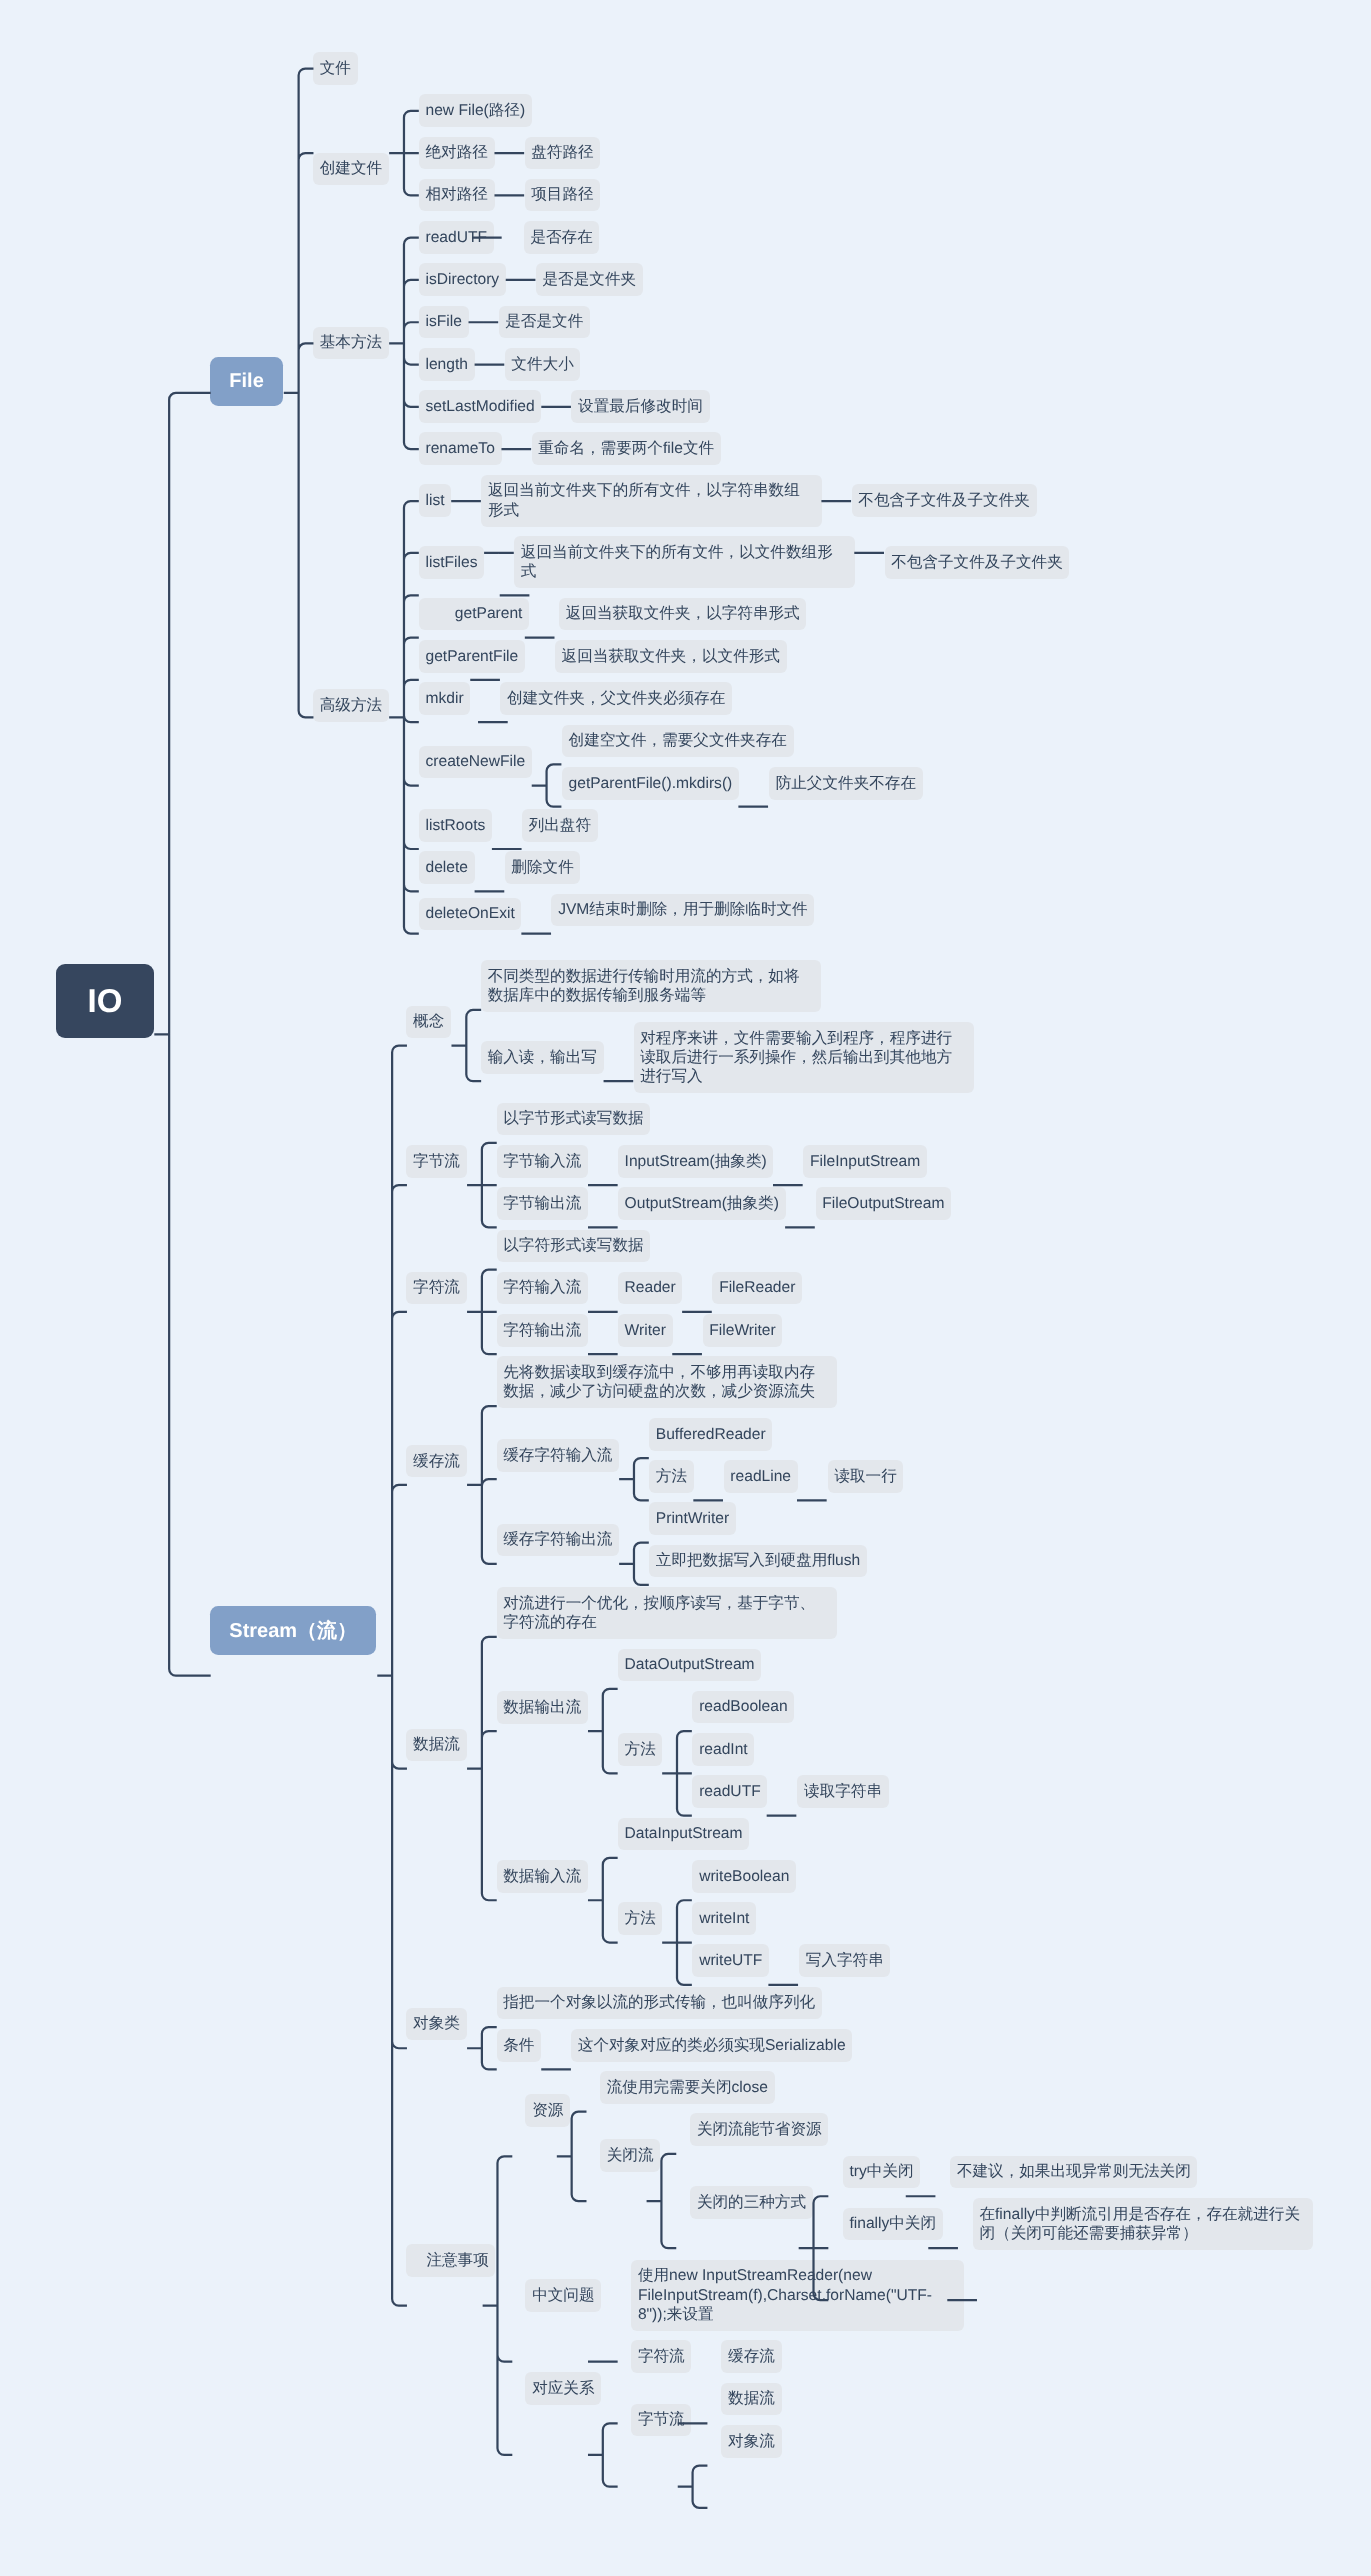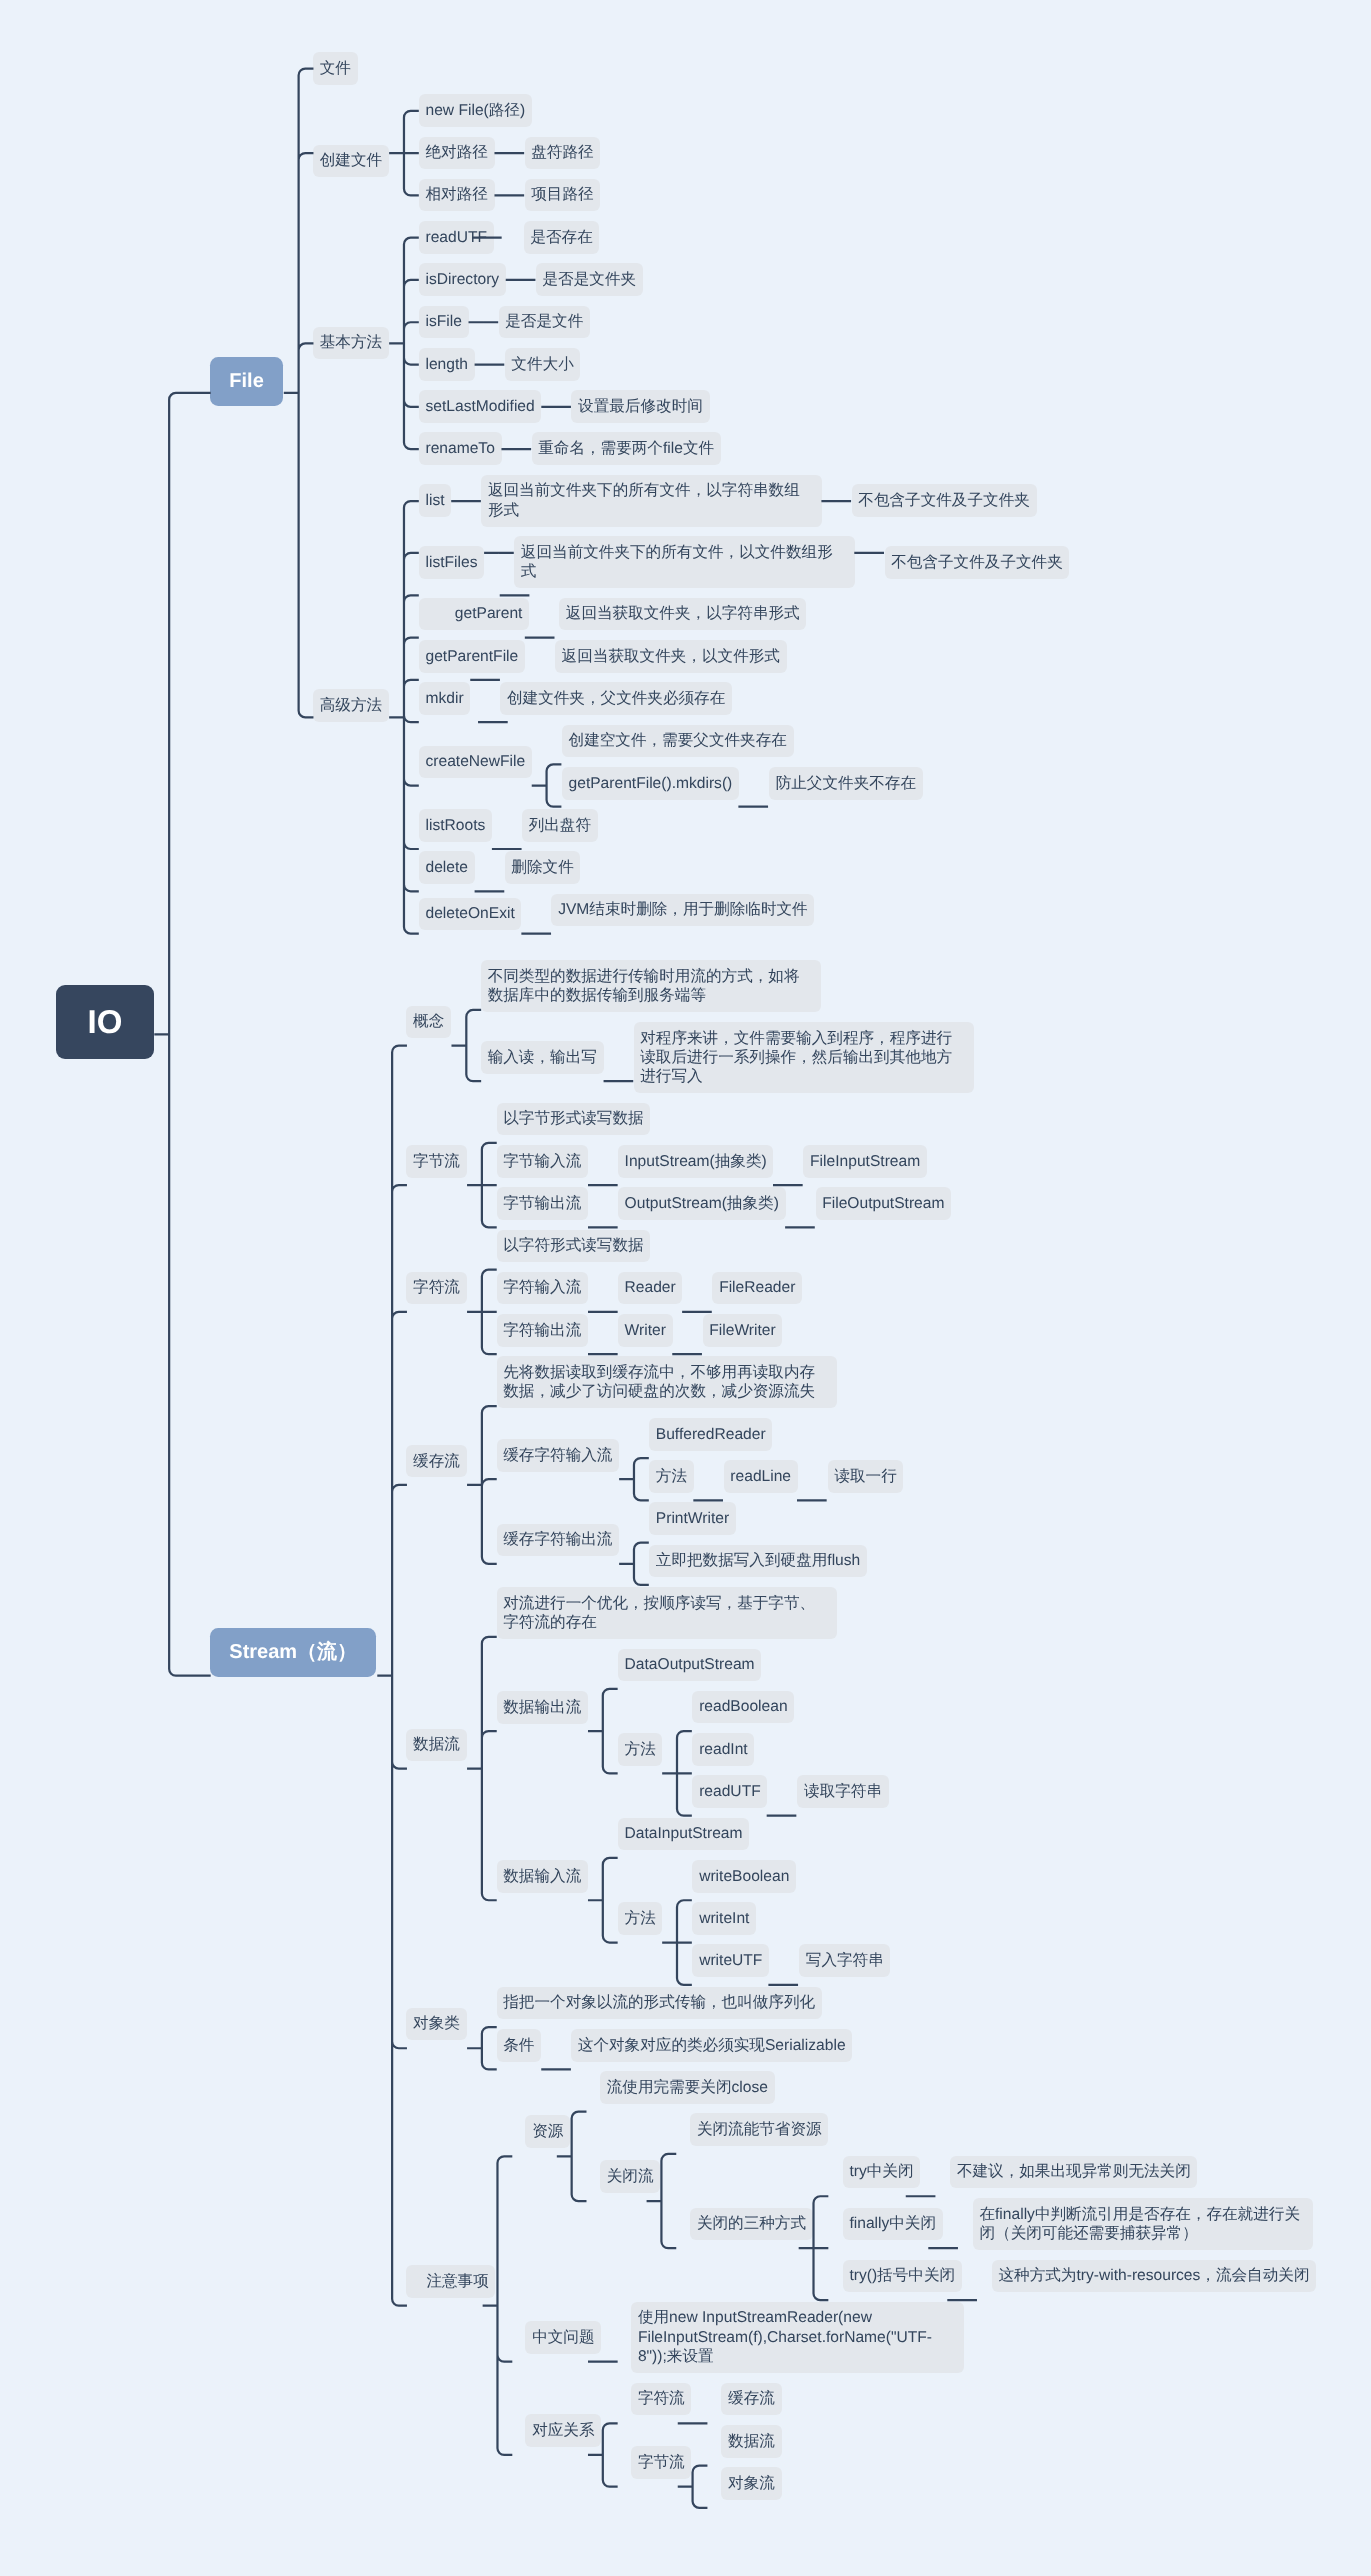--- a/index.html
+++ b/index.html
@@ -39,21 +39,21 @@
  <div class="kids">
   <div class="node">
    <div class="box lvl1" style="top: -108px;">
               <span>File</span>
             </div>
    <div class="kids">
     <div class="node">
      <div class="box"><span>文件</span></div>
     </div>
     <div class="node">
-     <div class="box" style="top: 8px;"><span>创建文件</span></div>
+     <div class="box" style="top: 16px;"><span>创建文件</span></div>
      <div class="kids">
       <div class="node">
        <div class="box"><span>new File(路径)</span></div>
       </div>
       <div class="node">
        <div class="box" style="top: 0px;"><span>绝对路径</span></div>
        <div class="kids">
         <div class="node">
          <div class="box"><span>盘符路径</span></div>
         </div>
@@ -453,28 +453,20 @@
              </div>
             </div>
             <div class="node">
              <div class="box" style="top: 0px;"><span>finally中关闭</span></div>
              <div class="kids">
               <div class="node">
                <div class="box"><span>在finally中判断流引用是否存在，存在就进行关闭（关闭可能还需要捕获异常）</span></div>
               </div>
              </div>
             </div>
-            <div class="node">
-             <div class="box" style="top: 0px;"><span>try()括号中关闭</span></div>
-             <div class="kids">
-              <div class="node">
-               <div class="box"><span>这种方式为try-with-resources，流会自动关闭</span></div>
-              </div>
-             </div>
-            </div>
            </div>
           </div>
          </div>
         </div>
        </div>
       </div>
       <div class="node">
        <div class="box" style="top: 0px;"><span>中文问题</span></div>
        <div class="kids">
         <div class="node">

